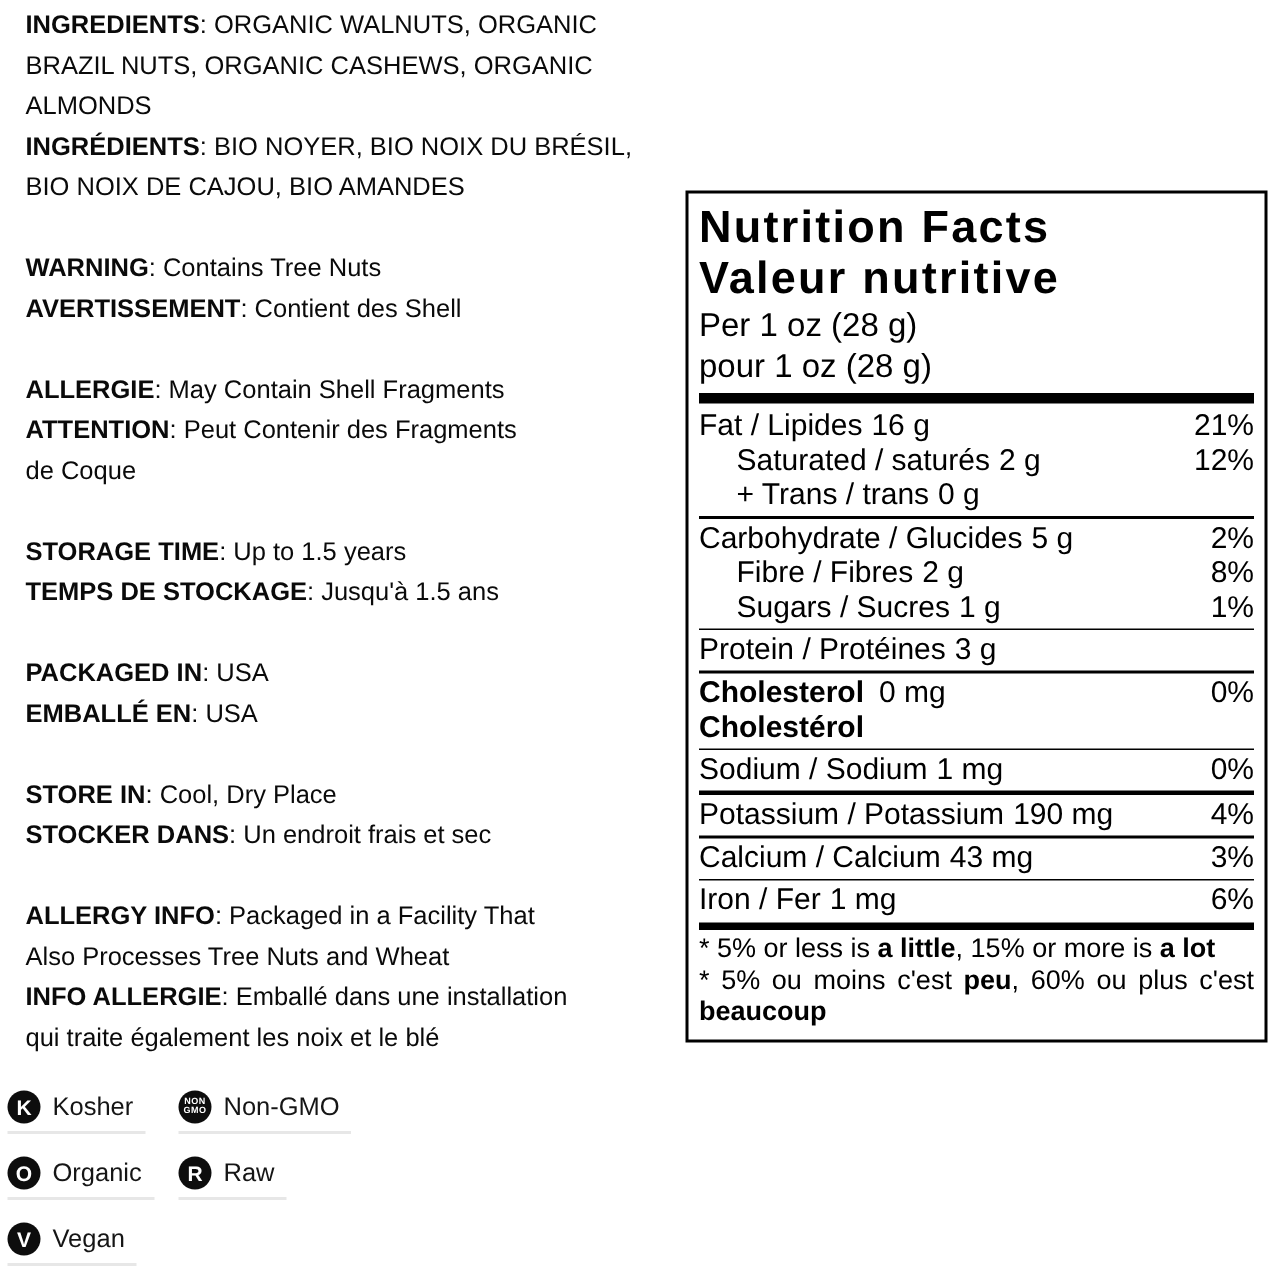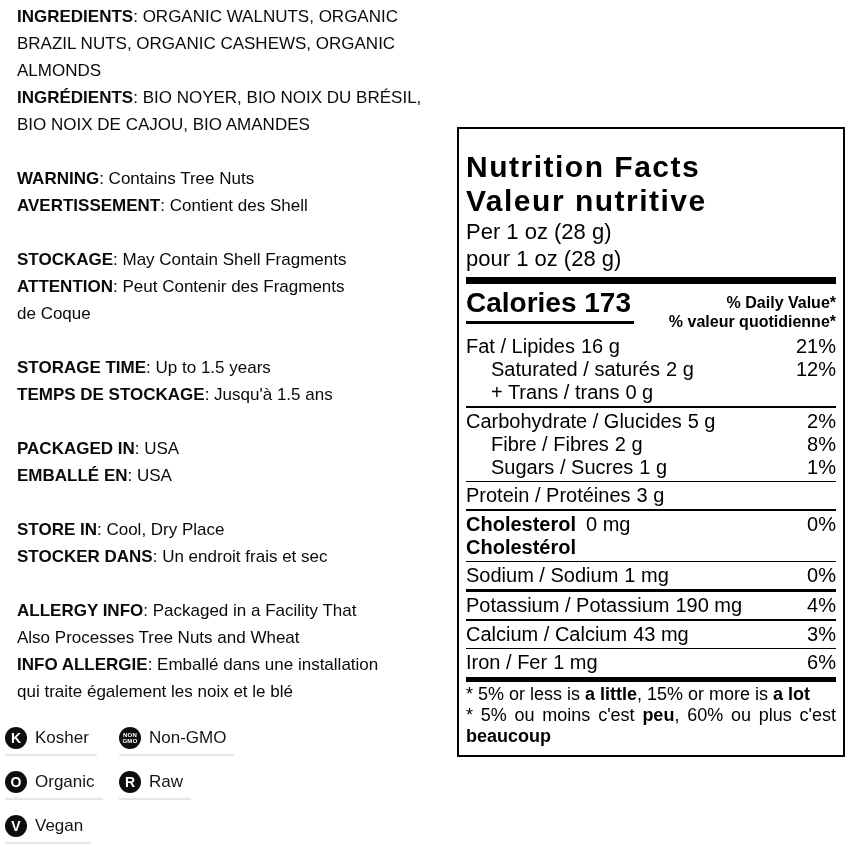--- a/index.html
+++ b/index.html
@@ -15,21 +15,21 @@
   .lbl{font-weight:bold;}
   .nl{display:block;}
   
   .badges{position:absolute;left:5px;top:727px;display:grid;grid-template-columns:114px auto;row-gap:15px;justify-items:start;}
   .badge{display:inline-flex;align-items:center;gap:8px;padding:0 8px 5px 0;border-bottom:2px solid #e7e7e7;}
   .bicon{width:22px;height:22px;border-radius:50%;background:#0d0d0d;color:#fff;display:flex;align-items:center;justify-content:center;font-weight:bold;font-size:14px;flex:0 0 auto;}
   .bicon.two{flex-direction:column;font-size:6px;line-height:6.5px;letter-spacing:.3px;}
   .blabel{font-size:17px;color:#151515;}
   
   .nf{position:absolute;left:457px;top:127px;width:388px;box-sizing:border-box;
-      border:2px solid #000;background:#fff;padding:21px 7px 8px 7px;color:#000;}
+      border:2px solid #000;background:#fff;padding:6px 7px 8px 7px;color:#000;}
   .nf-title{font-size:30px;line-height:34px;font-weight:bold;letter-spacing:1.5px;white-space:nowrap;}
   .serving{font-size:22px;line-height:27px;}
   .bar-xl{height:7px;background:#000;margin:5px 0 4px;}
   .bar-md{height:3px;background:#000;margin:2px 0;}
   .bar-lg{height:5px;background:#000;margin:3px 0 2px;}
   .hr{height:1.5px;background:#000;margin:2px 0;}
   .cal-row{display:flex;justify-content:space-between;align-items:flex-start;margin:1px 0 4px;}
   .cal{font-size:28px;line-height:30px;font-weight:bold;border-bottom:3.5px solid #000;padding:0 3px 3px 0;}
   .dv-head{text-align:right;font-size:16px;font-weight:bold;line-height:19px;margin-top:5px;}
   .nrow{display:flex;align-items:baseline;font-size:20px;line-height:23px;}
@@ -53,21 +53,21 @@
     <p class="entry"><b class="lbl">INGREDIENTS</b><span>: ORGANIC WALNUTS, ORGANIC</span><span class="nl">BRAZIL NUTS, ORGANIC CASHEWS, ORGANIC</span><span class="nl">ALMONDS</span></p>
     <p class="entry"><b class="lbl">INGRÉDIENTS</b><span>: BIO NOYER, BIO NOIX DU BRÉSIL,</span><span class="nl">BIO NOIX DE CAJOU, BIO AMANDES</span></p>
   </div>
 
   <div class="sec">
     <p class="entry"><b class="lbl">WARNING</b><span>: Contains Tree Nuts</span></p>
     <p class="entry"><b class="lbl">AVERTISSEMENT</b><span>: Contient des Shell</span></p>
   </div>
 
   <div class="sec">
-    <p class="entry"><b class="lbl">STOCKAGE</b><span>: May Contain Shell Fragments</span></p>
+    <p class="entry"><b class="lbl">ALLERGIE</b><span>: May Contain Shell Fragments</span></p>
     <p class="entry"><b class="lbl">ATTENTION</b><span>: Peut Contenir des Fragments</span><span class="nl">de Coque</span></p>
   </div>
 
   <div class="sec">
     <p class="entry"><b class="lbl">STORAGE TIME</b><span>: Up to 1.5 years</span></p>
     <p class="entry"><b class="lbl">TEMPS DE STOCKAGE</b><span>: Jusqu'à 1.5 ans</span></p>
   </div>
 
   <div class="sec">
     <p class="entry"><b class="lbl">PACKAGED IN</b><span>: USA</span></p>
@@ -112,27 +112,20 @@
 </div>
 
 <div class="nf">
   <div class="nf-title">Nutrition Facts</div>
   <div class="nf-title">Valeur nutritive</div>
   <div class="serving">Per 1 oz (28 g)</div>
   <div class="serving">pour 1 oz (28 g)</div>
 
   <div class="bar-xl"></div>
 
-  <div class="cal-row">
-    <span class="cal"><span>Calories</span> <span>173</span></span>
-    <span class="dv-head">
-        <span class="nl">% Daily Value*</span>
-        <span class="nl">% valeur quotidienne*</span>
-      </span>
-  </div>
 
   <div class="nrow">
       <span class="nm">Fat / Lipides</span>
       <span class="amt">16 g</span>
       <span class="dv">21%</span>
     </div>
   <div class="nrow ind plain">
       <span class="nm">Saturated / saturés</span>
       <span class="amt">2 g</span>
       <span class="dv">12%</span>

